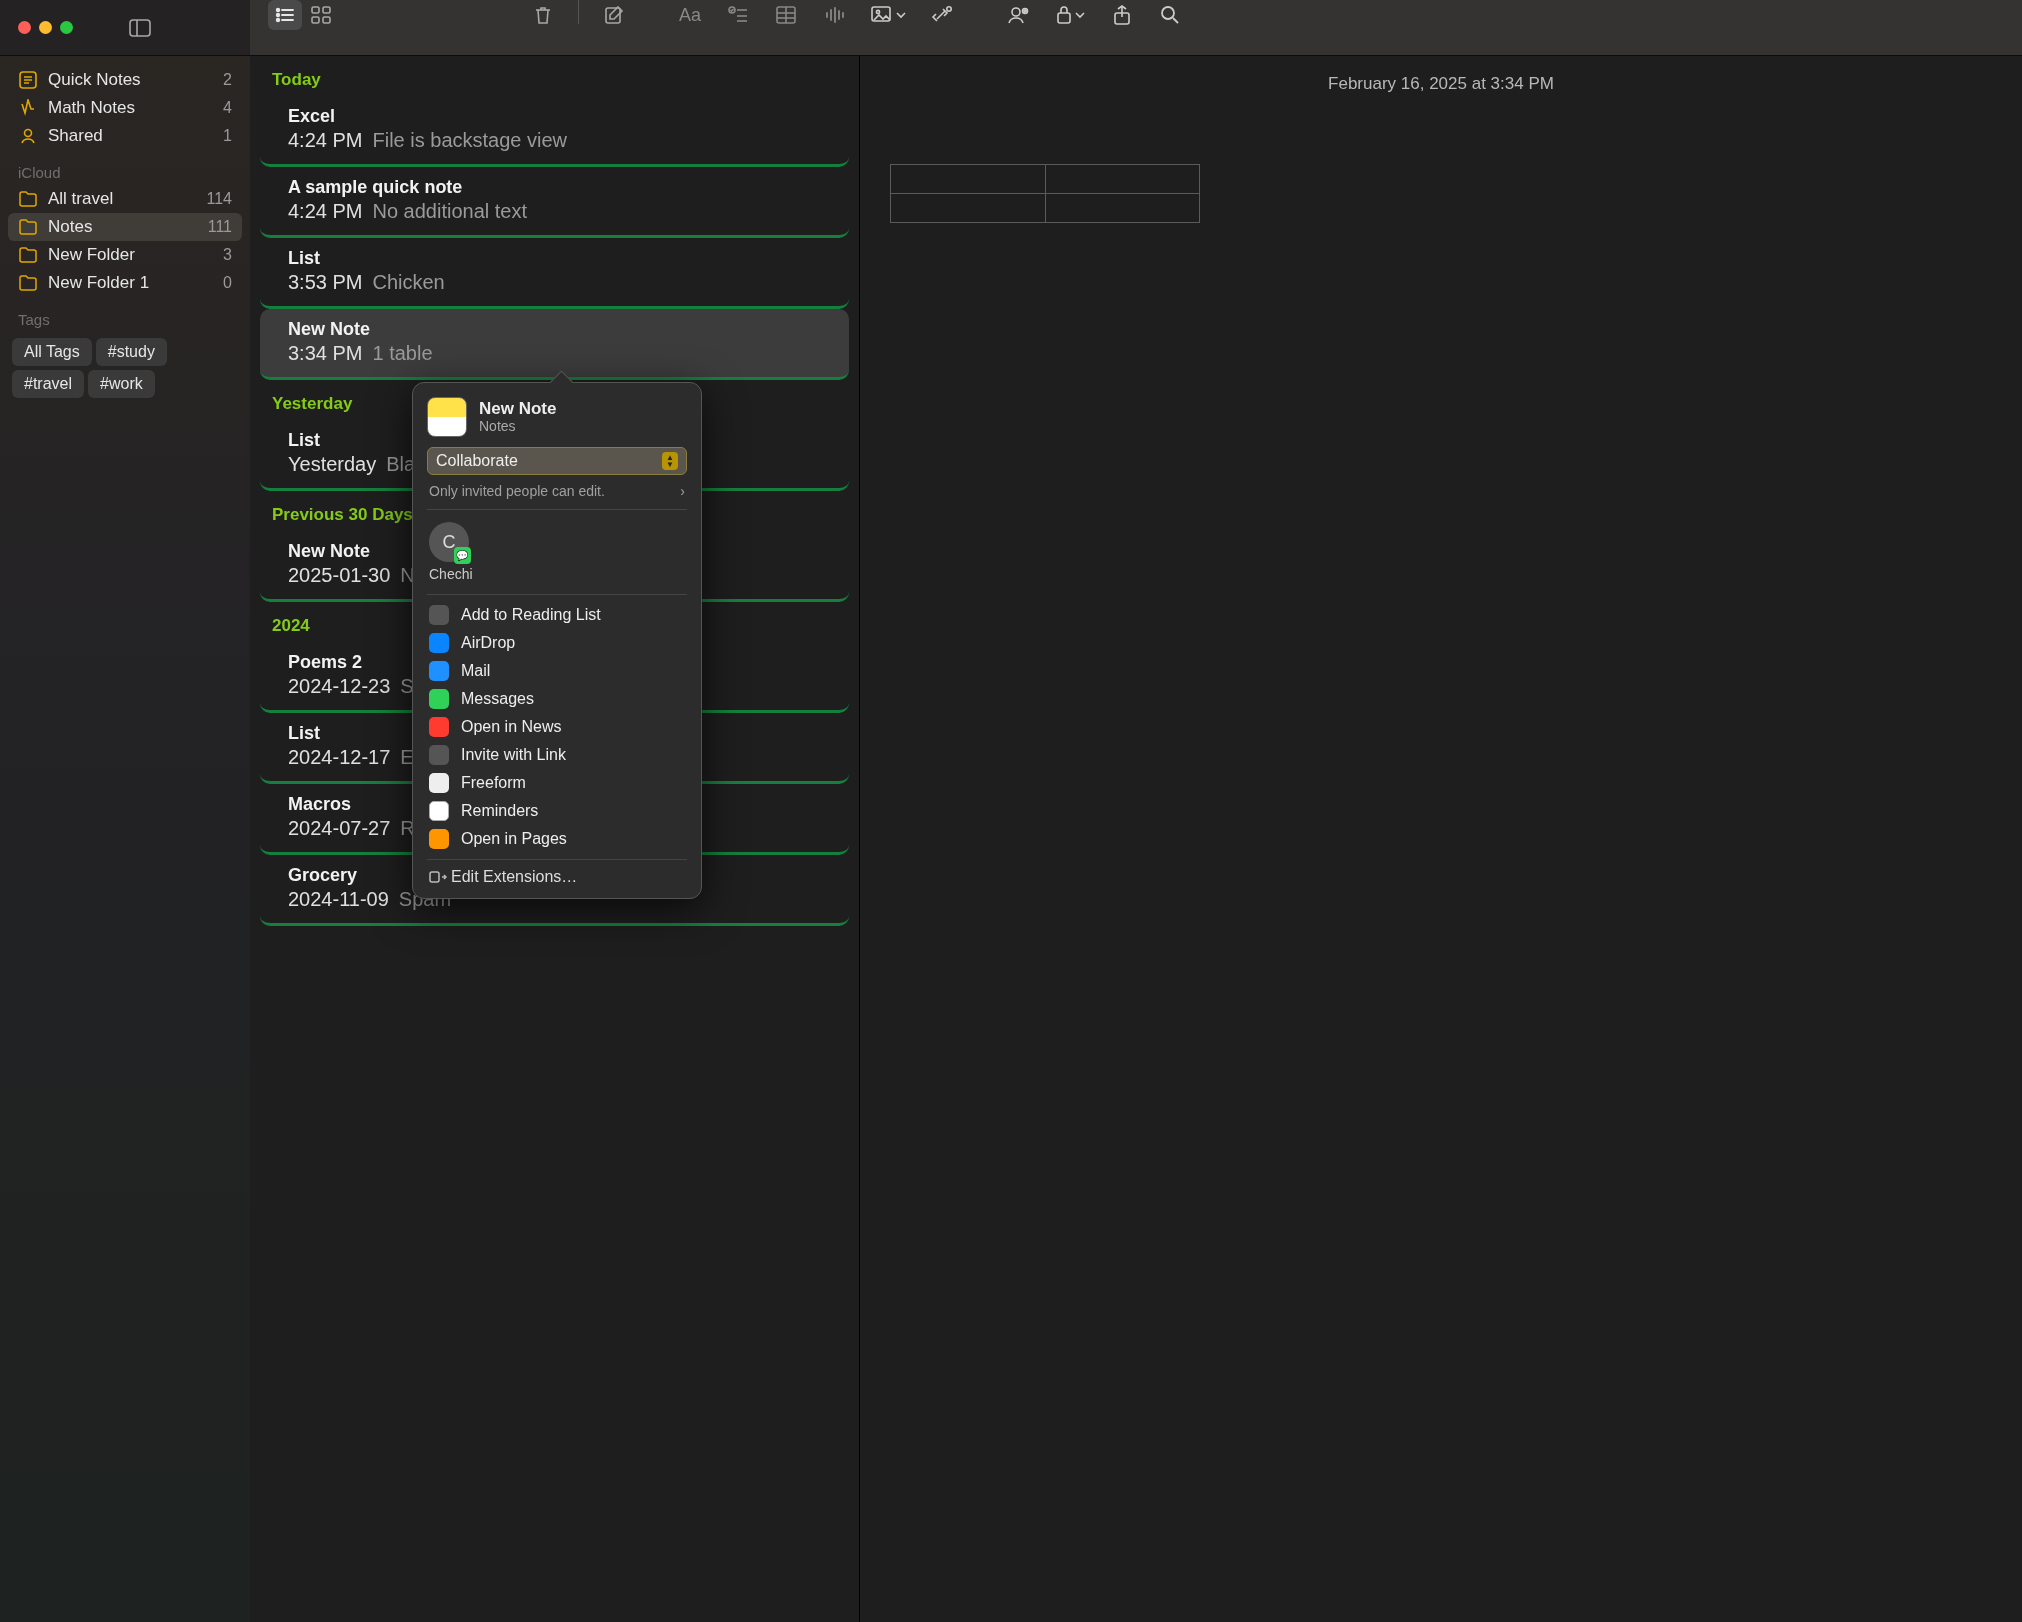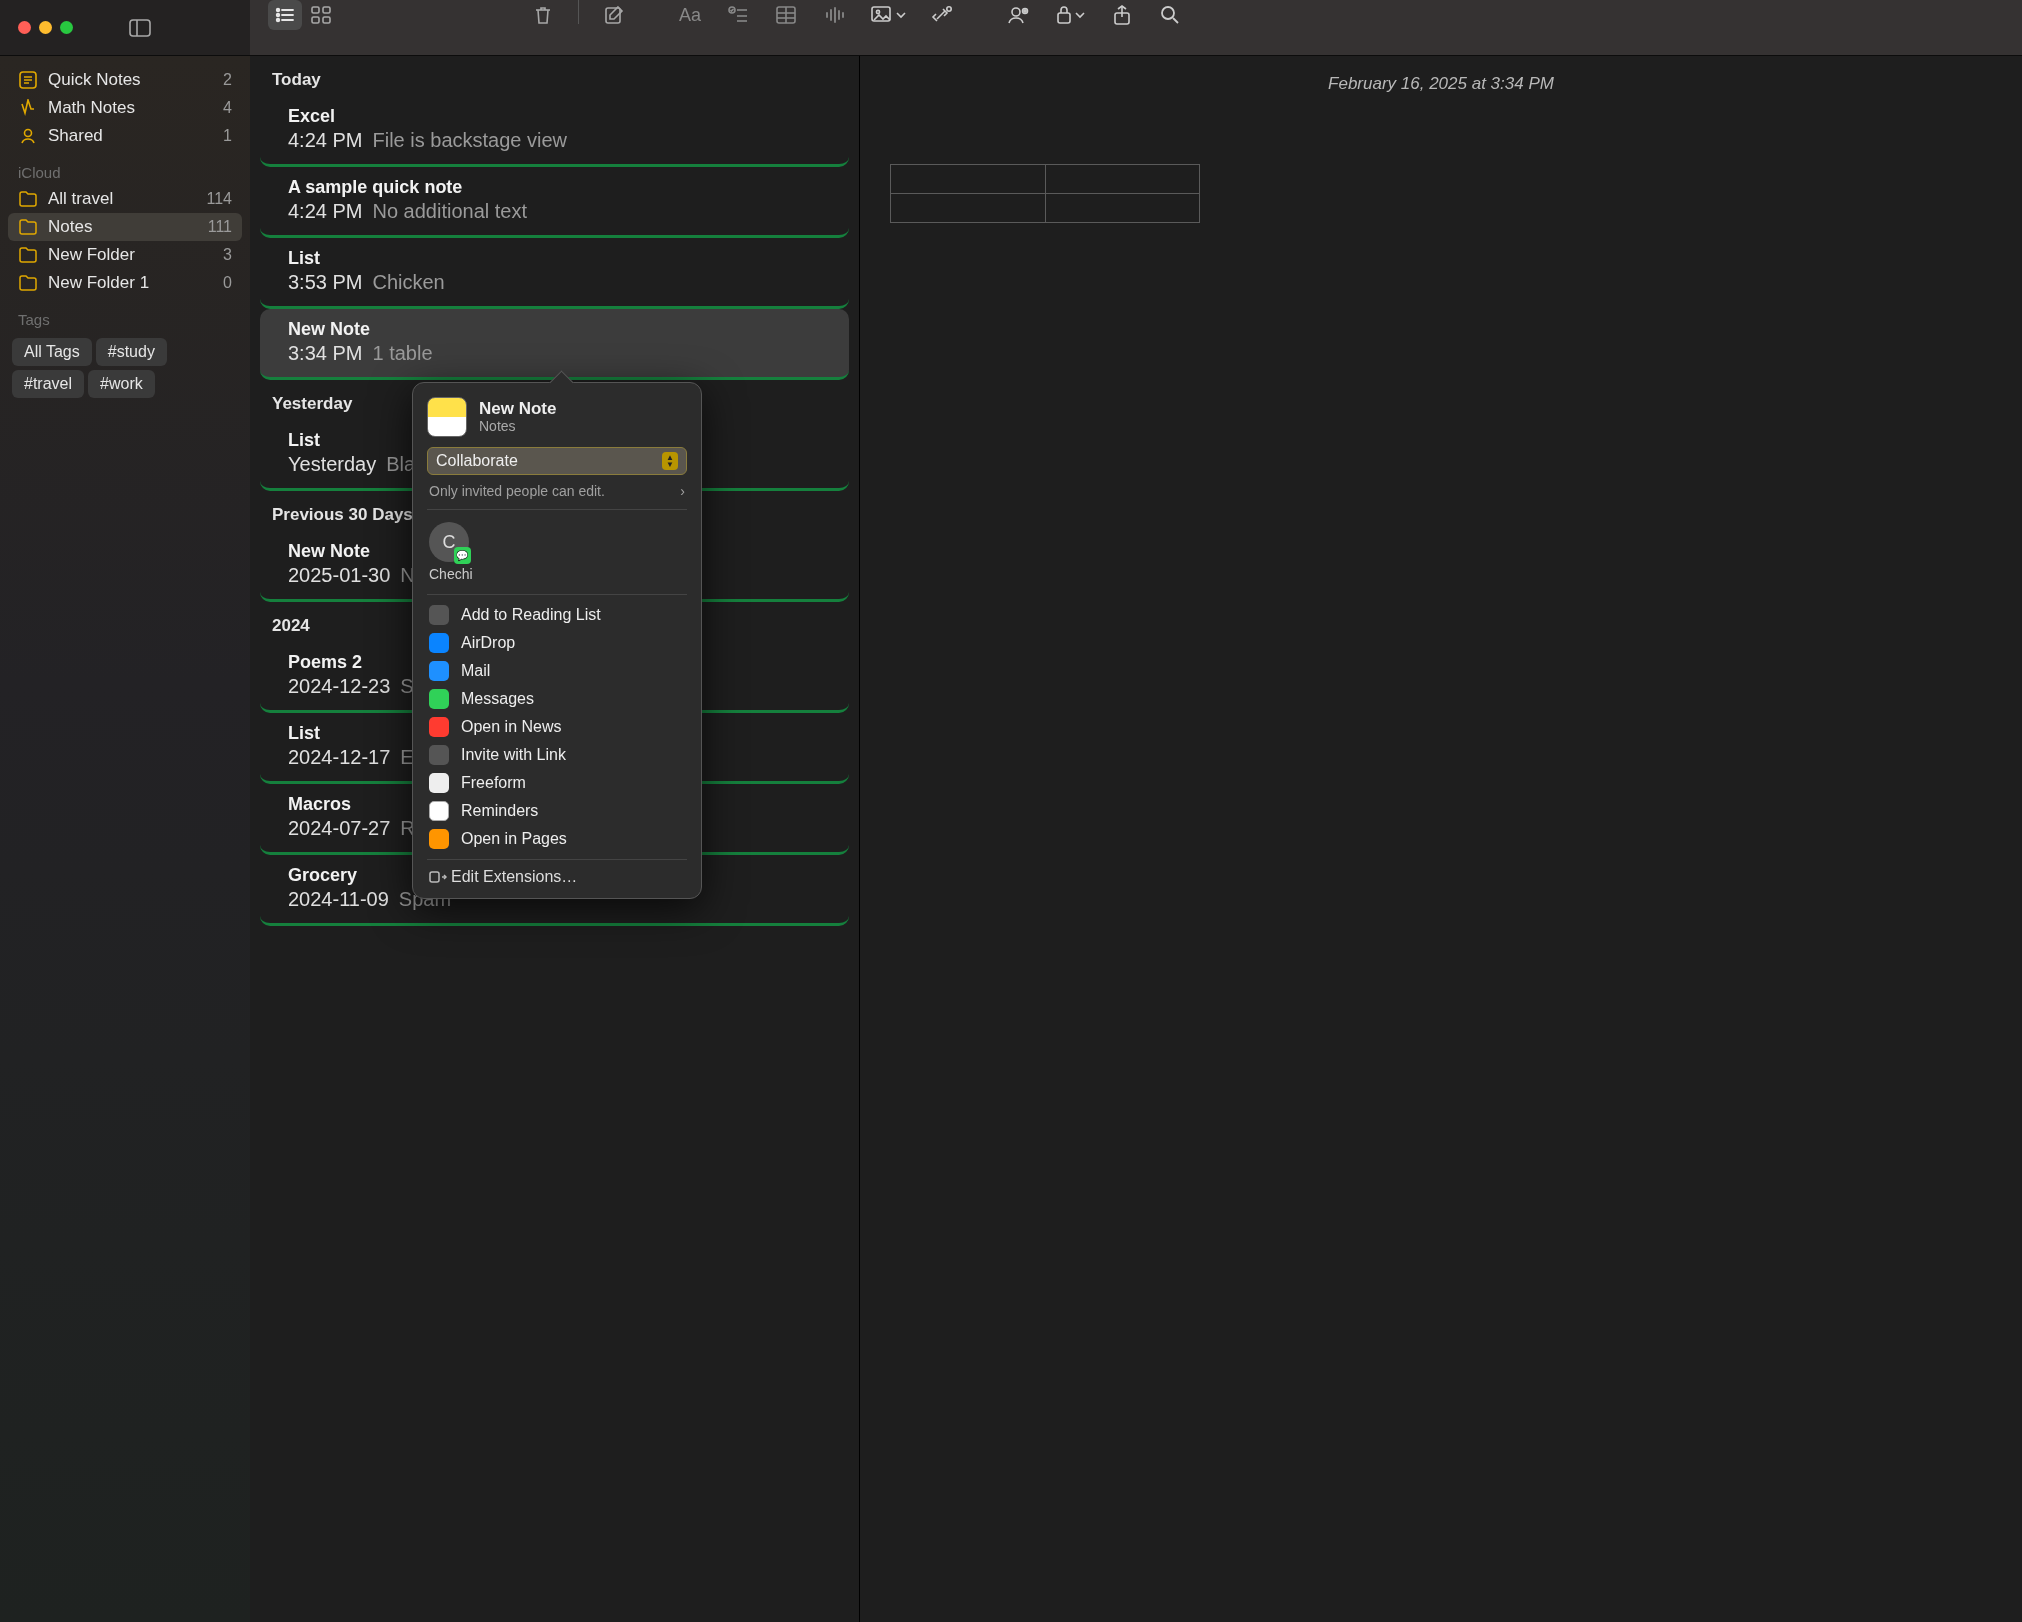--- a/index.html
+++ b/index.html
@@ -101,41 +101,40 @@
   
   .notes-list {
     width: var(--list-w);
     background: var(--bg-list);
     border-right:1px solid #000;
     overflow:auto;
     position:relative;
     padding-bottom:40px;
   }
   .list-section {
-    color:#e5e5e5; font-weight:600; font-size:17px;
+    color:#84cc16; font-weight:600; font-size:17px;
     padding:14px 22px 6px;
   }
   .note-item {
     padding:10px 28px 12px;
     border-bottom:3px solid #15803d;
     margin:0 10px;
     border-radius:10px;
   }
   .note-item.selected { background: var(--row-selected); }
   .note-title { font-weight:600; font-size:18px; color:#f2f2f2; }
   .note-sub { color:var(--text-dim); font-size:20px; margin-top:2px;}
   .note-sub .time { color:#e0e0e0; margin-right:10px;}
 
   
   .editor {
     flex:1;
     background: var(--bg-editor);
     padding:14px 30px;
     overflow:auto;
-    font-style:italic;
   }
   .editor .date { text-align:center; color:#b8b8b8; font-size:17px; margin-top:4px;}
   .ed-table {
     margin-top:70px;
     border-collapse:collapse;
     width:310px;
   }
   .ed-table td {
     border:1px solid #5a5a5a; height:29px; min-width:150px;
   }

